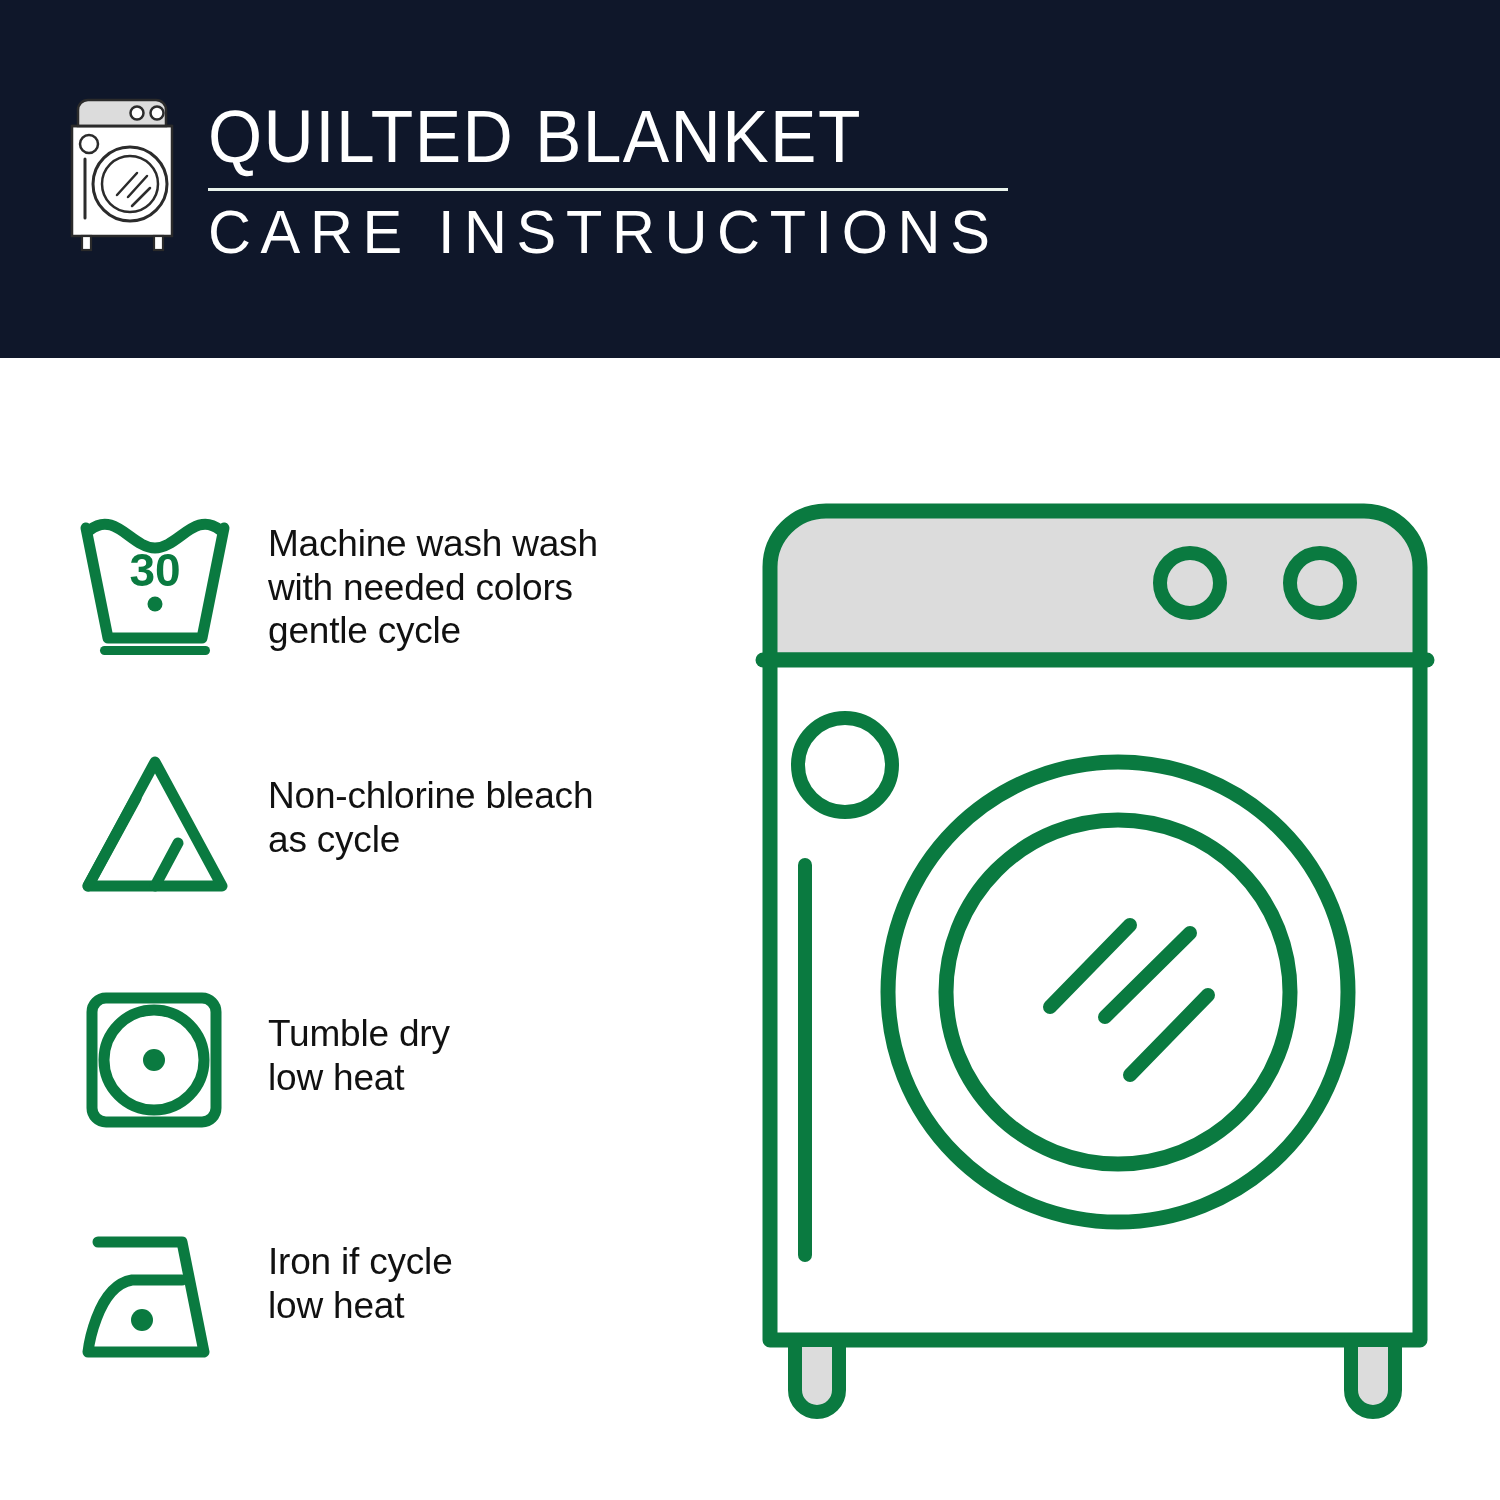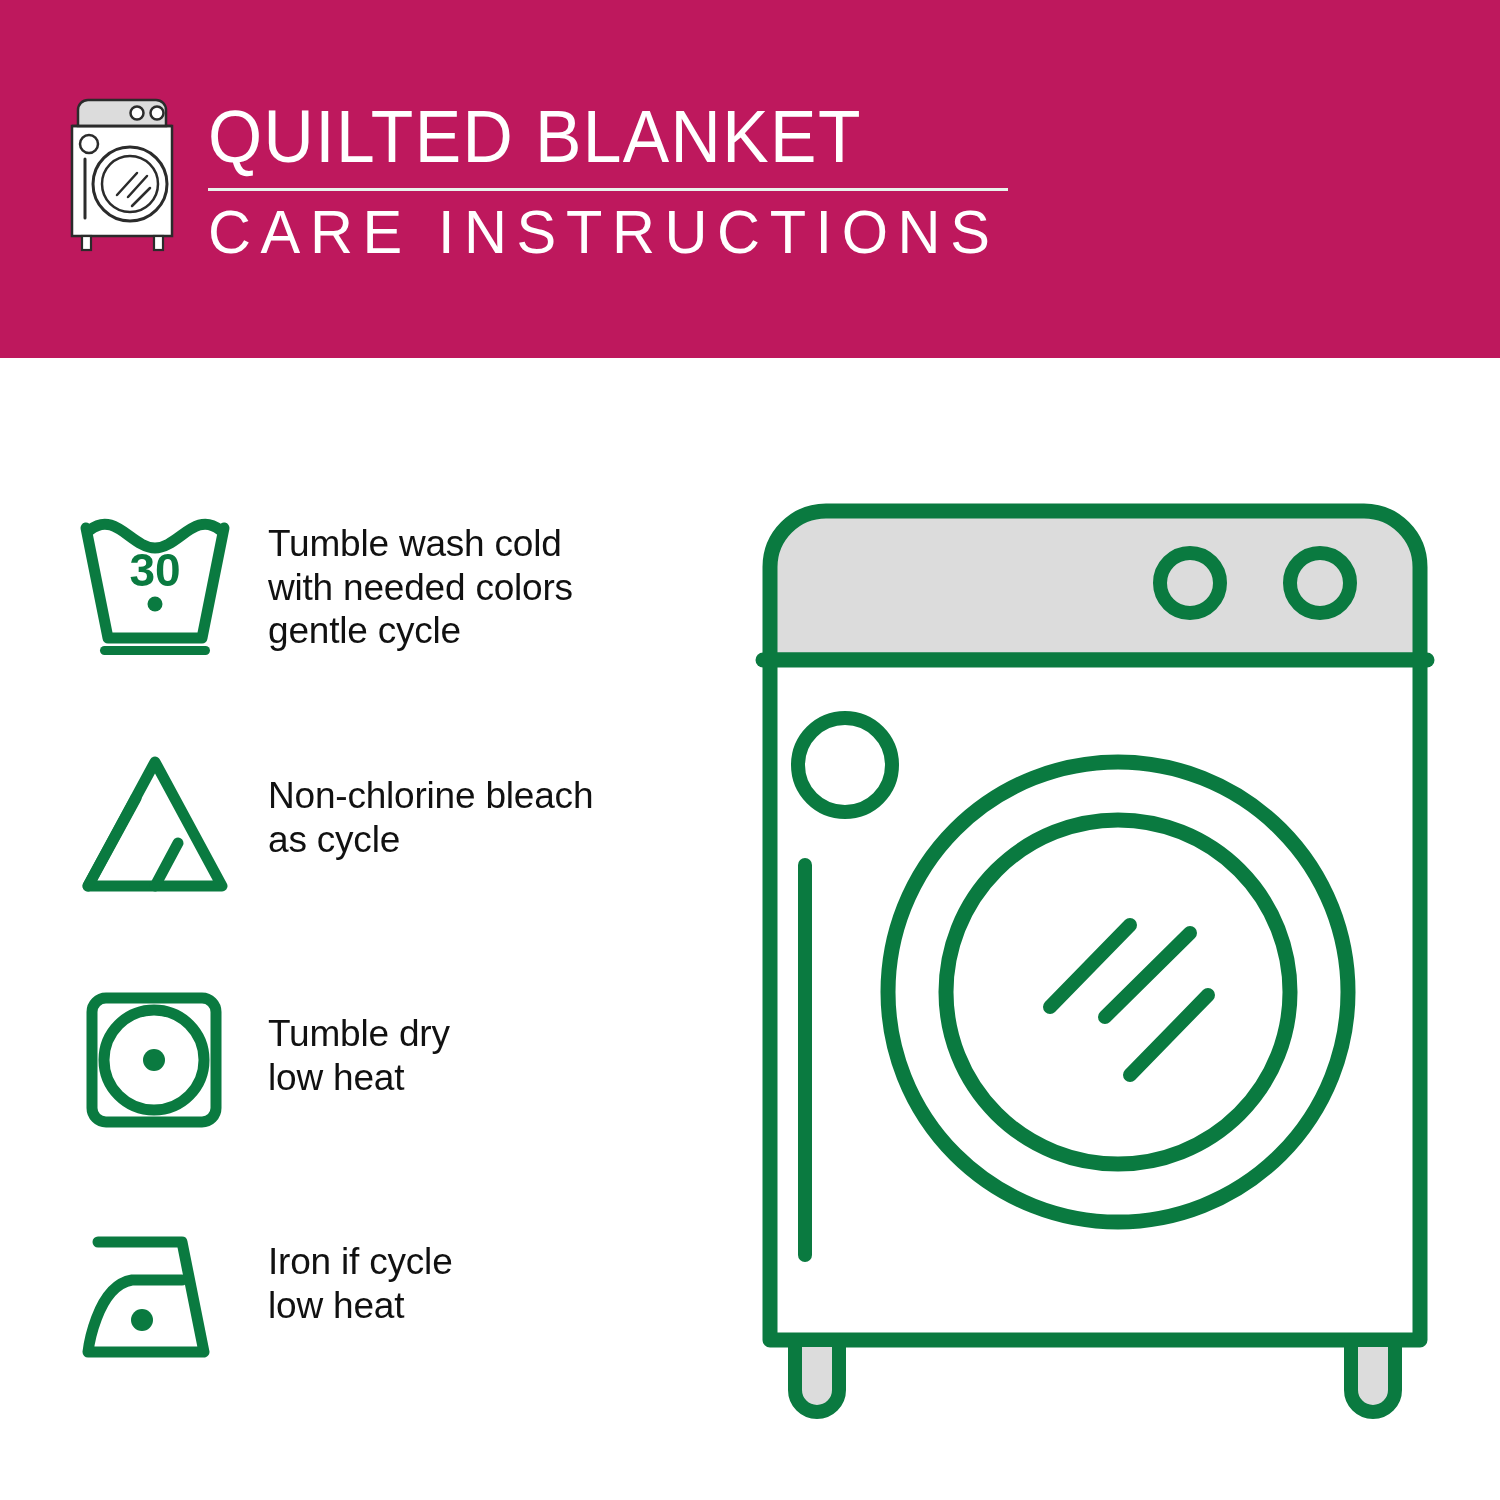--- a/index.html
+++ b/index.html
@@ -20,21 +20,21 @@
     background: #ffffff;
   }
 
   
   .banner {
     position: absolute;
     left: 0;
     top: 0;
     width: 1500px;
     height: 358px;
-    background: #be185d;
+    background: #0f172a;
   }
   .banner-inner {
     position: absolute;
     left: 62px;
     top: 96px;
     display: flex;
     align-items: flex-start;
   }
   .brand-mark {
     width: 132px;
@@ -179,21 +179,21 @@
           <path d="M20 30 C 45 10, 62 48, 85 48 C 108 48, 125 10, 150 30" fill="none" stroke="#0A7A40" stroke-width="11" stroke-linecap="round" stroke-linejoin="round"></path>
 
           <text x="85" y="86" text-anchor="middle" font-family="Liberation Sans, sans-serif" font-size="46" font-weight="700" fill="#0A7A40">30</text>
           <circle cx="85" cy="104" r="7.5" fill="#0A7A40"></circle>
 
           <rect x="30" y="146" width="110" height="9" rx="4.5" fill="#0A7A40"></rect>
           <rect x="30" y="163" width="110" height="9" rx="4.5" fill="#0A7A40"></rect>
         </svg>
       </div>
       <div class="care-text">
-        <span class="ln">Tumble wash cold</span>
+        <span class="ln">Machine wash wash</span>
         <span class="ln">with needed colors</span>
         <span class="ln">gentle cycle</span>
       </div>
     </div>
 
     <div class="care-row row-bleach">
       <div class="care-symbol">
         <svg viewBox="0 0 170 160" width="170" height="160">
           <path d="M85 18 L152 142 L18 142 Z" fill="none" stroke="#0A7A40" stroke-width="11" stroke-linejoin="round"></path>
           <line x1="66" y1="54" x2="18" y2="142" stroke="#0A7A40" stroke-width="11" stroke-linecap="round"></line>

